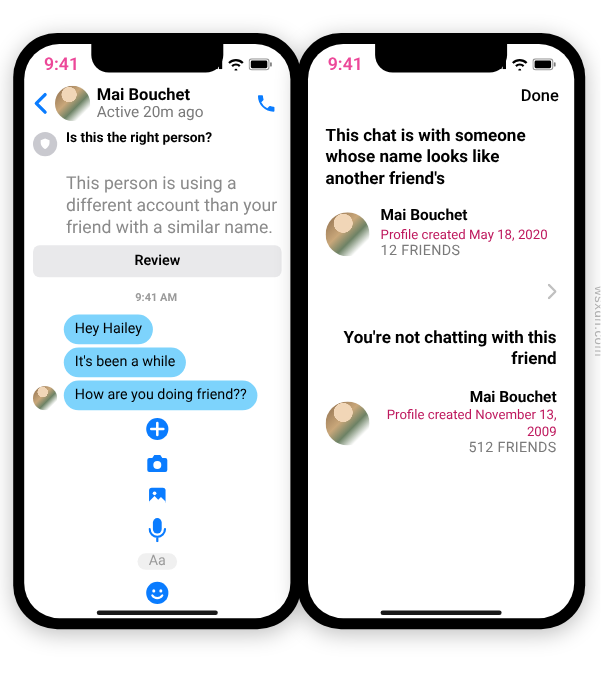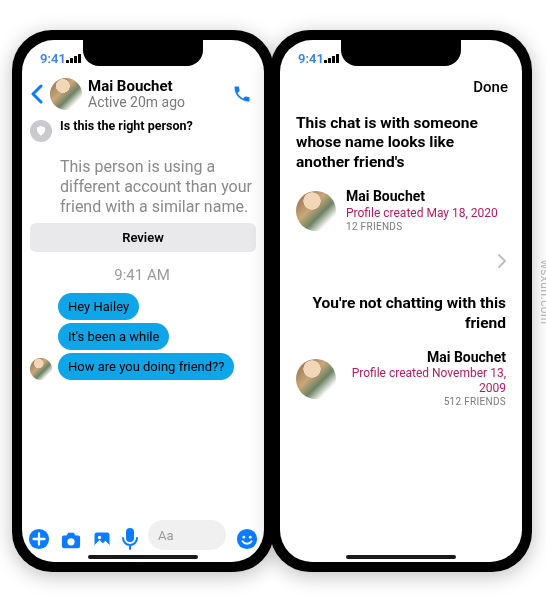--- a/index.html
+++ b/index.html
@@ -58,26 +58,26 @@
     height: 26px;
     background: #000;
     border-bottom-left-radius: 16px;
     border-bottom-right-radius: 16px;
     z-index: 10;
   }
   
   .status-bar {
     height: 36px;
     display: flex;
-    justify-content: flex-start;
+    justify-content: space-between;
     align-items: center;
     padding: 0 16px 0 18px;
-    font-size: 13px;
+    font-size: 16px;
     font-weight: 600;
-    color: #3b82f6;
+    color: #ec4899;
   }
   .status-icons {
     display: flex;
     align-items: center;
     gap: 4px;
   }
   .status-icons svg { display: block; }
   
   .navbar {
     display: flex;
@@ -123,44 +123,45 @@
     background:#e9e9eb;
     border-radius: 6px;
     text-align:center;
     font-size: 13px;
     font-weight:600;
     color:#000;
     padding: 7px 0;
   }
   .timestamp {
     text-align:center;
-    font-size: 15px;
+    font-size: 10px;
     color:#9a9a9a;
     padding: 14px 2px 6px 0;
-    font-weight:400;
+    font-weight:700;
   }
   .msgs { padding: 0 8px 0 8px; }
   .msg-row { display:flex; align-items:flex-end; gap:6px; margin:3px 0;}
   .msg-row .spacer { width:22px; }
   .bubble {
-    background:#0ea5e9;
+    background:#7dd3fc;
     border-radius: 16px;
     padding: 6px 10px;
     font-size: 13px;
     color:#000;
     max-width: 180px;
   }
   .composer {
     position:absolute;
     bottom: 4px;
     left: 0; right: 0;
     padding: 6px 6px 8px 6px;
     display:flex;
-    align-items:flex-end;
+    align-items:center;
     gap: 10px;
+    flex-direction: column;
   }
   .comp-icon {
     color:#0a7cff;
     display:flex; align-items:center; justify-content:center;
   }
   .comp-icon svg { display:block; }
   .pill {
     flex:1;
     background:#f0f0f0;
     border-radius: 18px;
@@ -197,21 +198,21 @@
   }
   .profile-row {
     display:flex;
     gap: 10px;
     align-items:center;
     padding: 6px 0 10px 0;
   }
   .profile-text { line-height:1.25; }
   .profile-text .pname { font-size:14px; font-weight:700; color:#000;}
   .profile-text .pline { font-size:12px; color:#be185d;}
-  .profile-text .pfriends { font-size:10px; color:#7a7a7a; letter-spacing:.3px;}
+  .profile-text .pfriends { font-size:13px; color:#7a7a7a; letter-spacing:.3px;}
   .block-row {
     padding: 10px 16px 2px 16px;
     display:flex;
     align-items:center;
     gap:8px;
   }
   .block-row .btitle { font-size:13.5px; color:#000; }
   .block-row .bsub   { font-size:11.5px; color:#8a8a8a;}
   .chevron { margin-left:auto; color:#c0c0c0;}
   .section.h { padding-top: 14px; text-align: right;}

